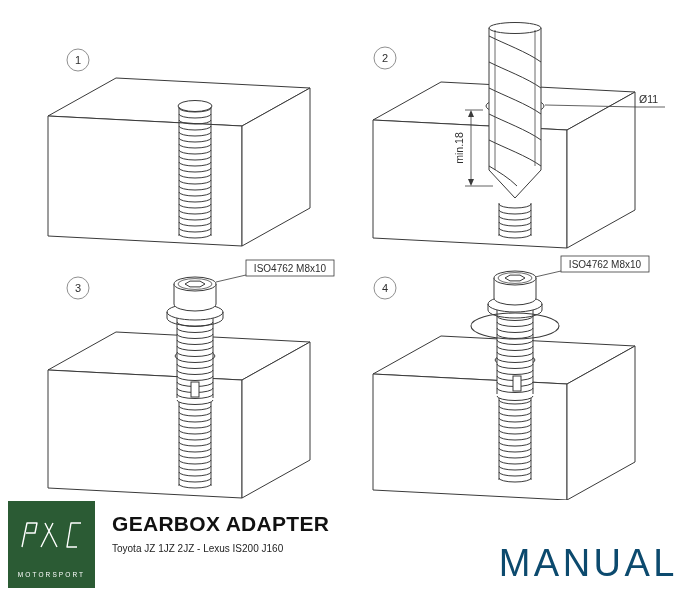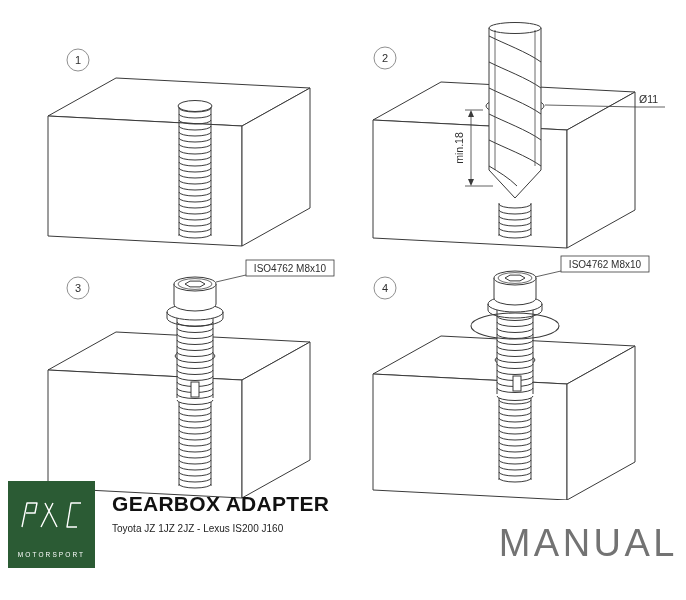--- a/index.html
+++ b/index.html
@@ -3,30 +3,30 @@
 <meta charset="utf-8">
 <style>
   html,body { margin:0; padding:0; background:#ffffff; }
   .page { position:relative; width:686px; height:600px; background:#ffffff;
           font-family:"Liberation Sans", sans-serif; overflow:hidden; }
   .panels { position:absolute; left:0; top:0; width:686px; height:500px;
             display:grid; grid-template-columns:343px 343px; grid-template-rows:250px 250px; }
   svg.panel { display:block; width:343px; height:250px; }
   svg.panel text { font-family:"Liberation Sans", sans-serif; fill:#2e2e2e; }
 
-  .footer { position:absolute; left:0; top:476px; width:686px; height:100px;text-decoration:underline; }
+  .footer { position:absolute; left:0; top:496px; width:686px; height:100px;text-decoration:underline; }
   .logo-box { position:absolute; left:8px; top:5px; width:87px; height:87px; background:#2b5b34; }
   .logo-mono { position:absolute; left:12px; top:17px; }
   .logo-sub { position:absolute; left:0; bottom:10px; width:100%; text-align:center;
               color:#ffffff; font-size:6.5px; letter-spacing:2.1px; }
   .title-block { position:absolute; left:112px; top:16px; }
   .title { font-size:21px; font-weight:bold; color:#111111; letter-spacing:0.3px; }
   .subtitle { margin-top:7px; font-size:10px; color:#1c1c1c; }
   .watermark { position:absolute; right:8px; top:46px; font-size:38px;
-               color:#737373; letter-spacing:3.5px; }
+               color:#0c4a6e; letter-spacing:3.5px; }
 </style>
 </head>
 <body>
 
 <div class="page">
   <div class="panels">
 
     <svg class="panel" viewBox="0 0 343 250">
       <g stroke="#3a3a3a" stroke-width="1" fill="none" stroke-linejoin="round">
         <path d="M48,116 L116,78 L310,88 L242,126 Z" fill="#ffffff"></path>

